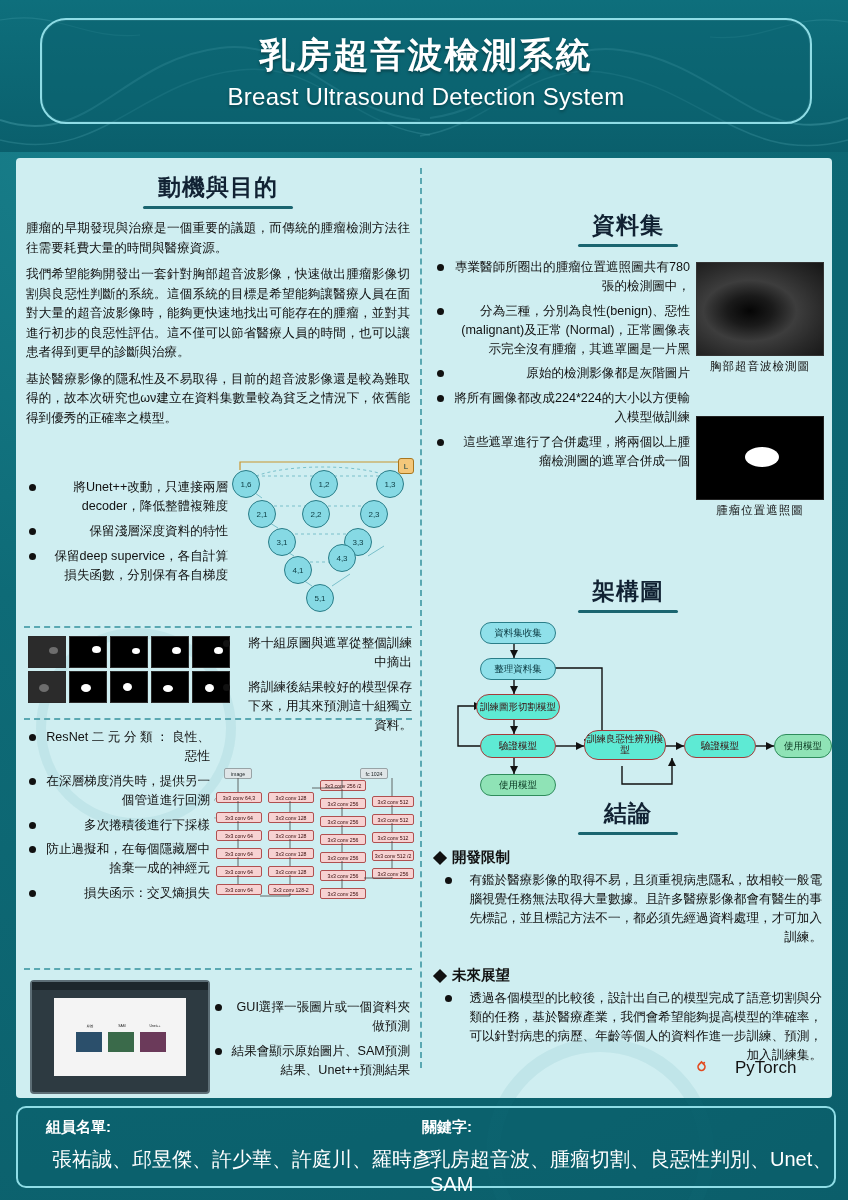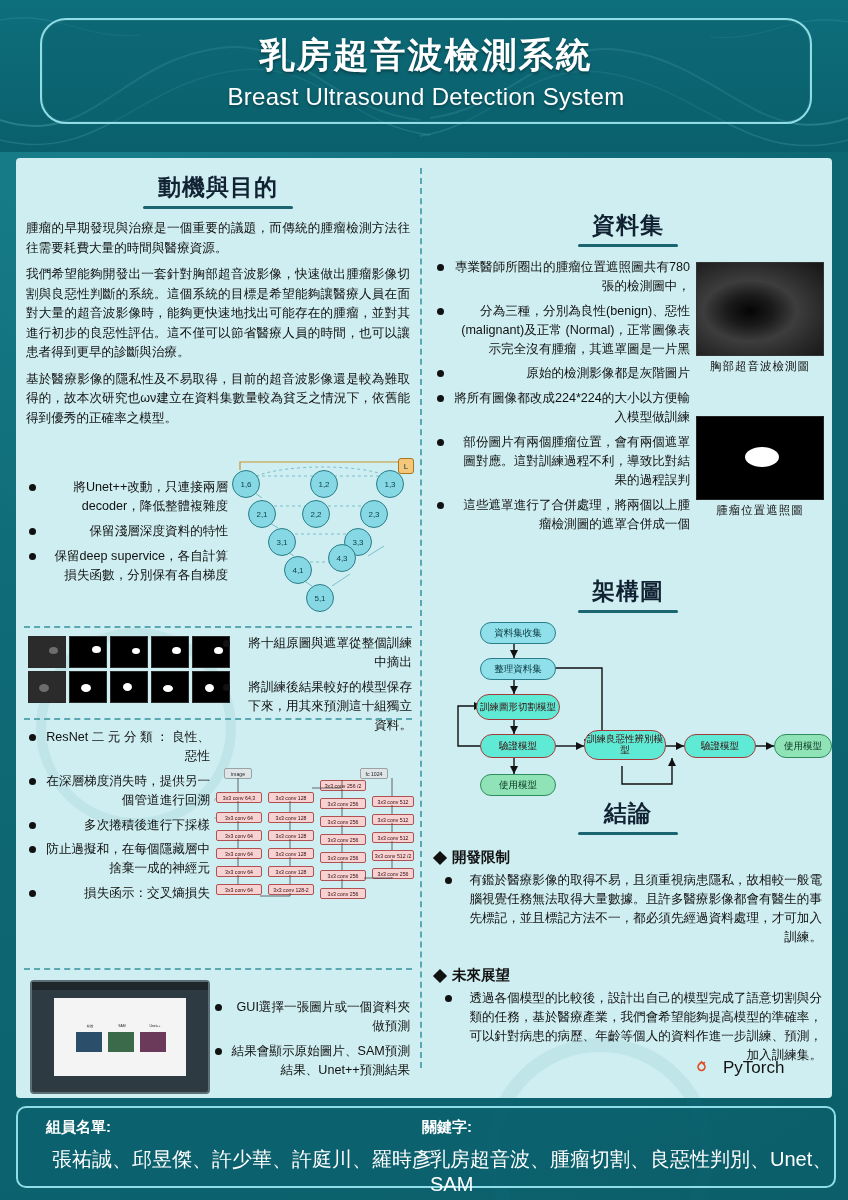--- a/index.html
+++ b/index.html
@@ -125,21 +125,21 @@
   
   .gui{
     position:absolute;background:#2d3a41;border:2px solid #5d6e76;border-radius:4px;
   }
   .gui .tb{position:absolute;left:0;right:0;top:0;height:8px;background:#1d272c;}
   .gui .canvas{position:absolute;background:#f4f4f4;}
   .gui .imgcell{position:absolute;}
   .gui .lbl{position:absolute;font-size:3.4px;color:#222;text-align:center;}
   
   .pytorch{
-    position:absolute;display:flex;align-items:center;gap:12px;color:#111;
+    position:absolute;display:flex;align-items:center;gap:24px;color:#111;
     font-size:17px;
   }
   .pt-flame{
     width:19px;height:19px;position:relative;
   }
   
   .bottom{
     position:absolute;left:16px;top:1106px;width:816px;height:78px;
     border:2px solid #8fdde6;border-radius:10px;background:rgba(12,98,110,.35);
     color:#fff;
@@ -350,21 +350,20 @@
           <h2 class="sec">資料集</h2>
           <div class="sec-underline" style="width:100px;"></div>
         </div>
       </div>
 
       <ul class="bul" style="position:absolute;left:420px;top:100px;width:254px;">
         <li>專業醫師所圈出的腫瘤位置遮照圖共有780張的檢測圖中，</li>
         <li>分為三種，分別為良性(benign)、惡性(malignant)及正常 (Normal)，正常圖像表示完全沒有腫瘤，其遮罩圖是一片黑</li>
         <li>原始的檢測影像都是灰階圖片</li>
         <li>將所有圖像都改成224*224的大小以方便輸入模型做訓練</li>
-        <li>部份圖片有兩個腫瘤位置，會有兩個遮罩圖對應。這對訓練過程不利，導致比對結果的過程誤判</li>
         <li>這些遮罩進行了合併處理，將兩個以上腫瘤檢測圖的遮罩合併成一個</li>
       </ul>
 
       <div style="position:absolute;left:680px;top:104px;">
         <div class="us-img" style="width:126px;height:92px;background:
             radial-gradient(ellipse at 42% 52%, #050505 0%, #1a1a1a 22%, #3d3d3d 45%, #2a2a2a 70%, #161616 100%);"></div>
         <div class="cap">胸部超音波檢測圖</div>
       </div>
       <div style="position:absolute;left:680px;top:258px;">
         <div class="mask-img" style="width:126px;height:82px;">

